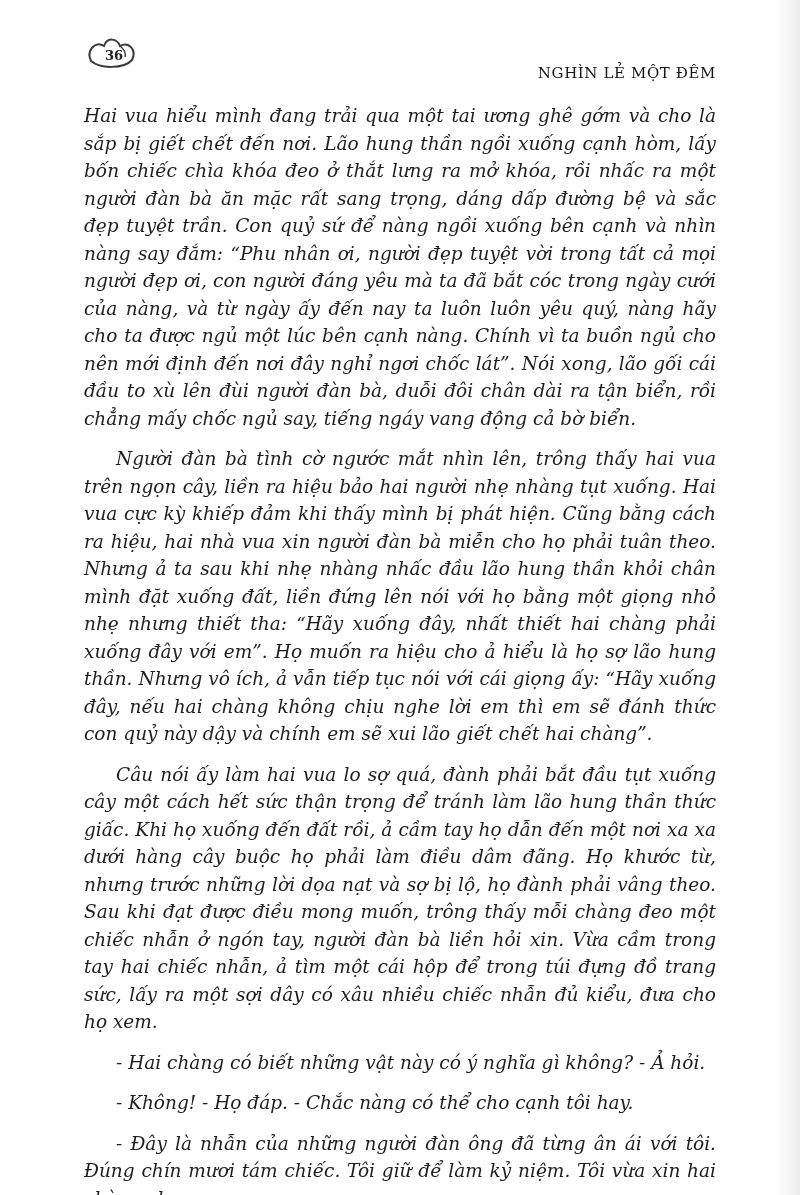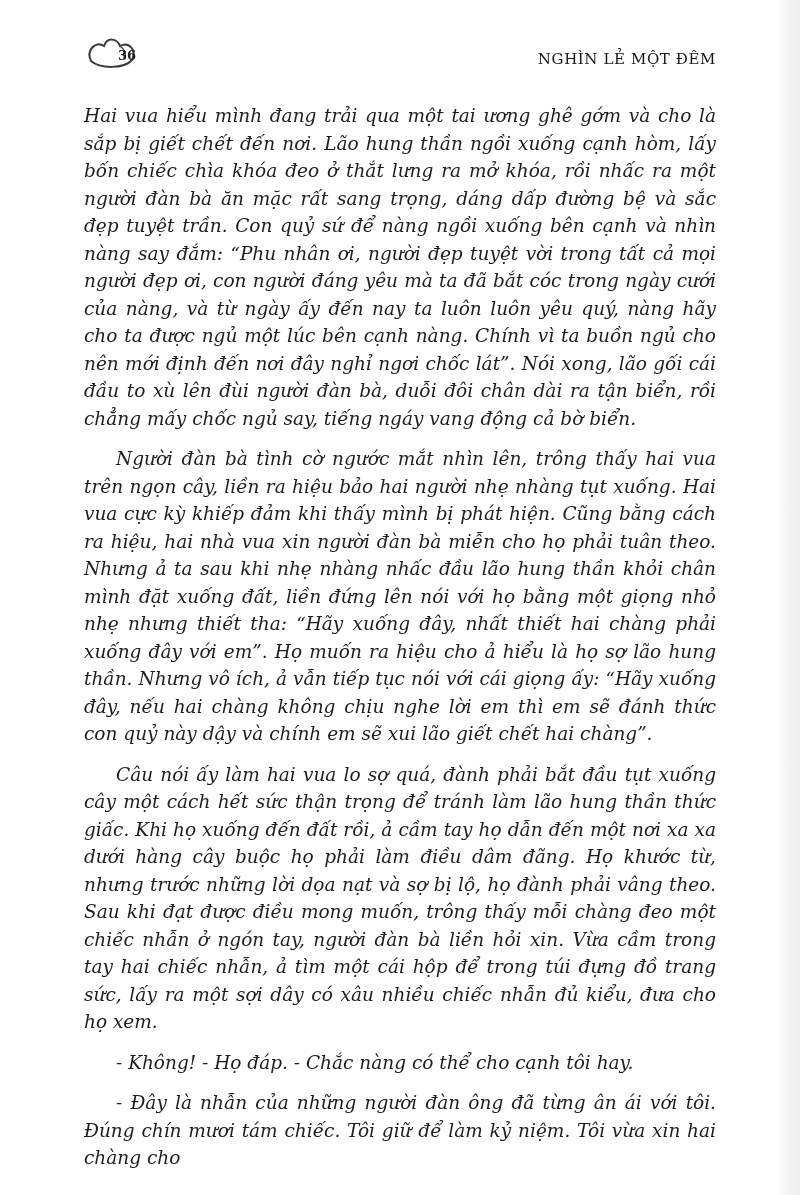--- a/index.html
+++ b/index.html
@@ -43,31 +43,31 @@
   }
   .ornament svg {
     position: absolute;
     top: 0; left: 0;
   }
   .page-number {
     position: absolute;
     left: 8px;
     right: 4px;
     top: 14px;
-    text-align: right;
+    text-align: center;
     font-size: 13px;
     font-weight: bold;
     font-family: "DejaVu Serif", serif;
     color: #222;
   }
   .running-title {
     font-size: 15px;
     letter-spacing: 0.6px;
     color: #151515;
-    margin-top: 12px;
+    margin-top: 26px;
     font-family: "DejaVu Serif", serif;
   }
   .page-body {
     font-style: italic;
     font-size: 18.5px;
     line-height: 27.5px;
     text-align: justify;
   }
   .para {
     margin: 13px 0 13px 0;
@@ -93,19 +93,20 @@
       </svg>
       <span class="page-number">36</span>
     </div>
     <div class="running-title">NGHÌN LẺ MỘT ĐÊM</div>
   </header>
 
   <main class="page-body">
     <p class="para no-indent">Hai vua hiểu mình đang trải qua một tai ương ghê gớm và cho là sắp bị giết chết đến nơi. Lão hung thần ngồi xuống cạnh hòm, lấy bốn chiếc chìa khóa đeo ở thắt lưng ra mở khóa, rồi nhấc ra một người đàn bà ăn mặc rất sang trọng, dáng dấp đường bệ và sắc đẹp tuyệt trần. Con quỷ sứ để nàng ngồi xuống bên cạnh và nhìn nàng say đắm: “Phu nhân ơi, người đẹp tuyệt vời trong tất cả mọi người đẹp ơi, con người đáng yêu mà ta đã bắt cóc trong ngày cưới của nàng, và từ ngày ấy đến nay ta luôn luôn yêu quý, nàng hãy cho ta được ngủ một lúc bên cạnh nàng. Chính vì ta buồn ngủ cho nên mới định đến nơi đây nghỉ ngơi chốc lát”. Nói xong, lão gối cái đầu to xù lên đùi người đàn bà, duỗi đôi chân dài ra tận biển, rồi chẳng mấy chốc ngủ say, tiếng ngáy vang động cả bờ biển.</p>
     <p class="para">Người đàn bà tình cờ ngước mắt nhìn lên, trông thấy hai vua trên ngọn cây, liền ra hiệu bảo hai người nhẹ nhàng tụt xuống. Hai vua cực kỳ khiếp đảm khi thấy mình bị phát hiện. Cũng bằng cách ra hiệu, hai nhà vua xin người đàn bà miễn cho họ phải tuân theo. Nhưng ả ta sau khi nhẹ nhàng nhấc đầu lão hung thần khỏi chân mình đặt xuống đất, liền đứng lên nói với họ bằng một giọng nhỏ nhẹ nhưng thiết tha: “Hãy xuống đây, nhất thiết hai chàng phải xuống đây với em”. Họ muốn ra hiệu cho ả hiểu là họ sợ lão hung thần. Nhưng vô ích, ả vẫn tiếp tục nói với cái giọng ấy: “Hãy xuống đây, nếu hai chàng không chịu nghe lời em thì em sẽ đánh thức con quỷ này dậy và chính em sẽ xui lão giết chết hai chàng”.</p>
     <p class="para">Câu nói ấy làm hai vua lo sợ quá, đành phải bắt đầu tụt xuống cây một cách hết sức thận trọng để tránh làm lão hung thần thức giấc. Khi họ xuống đến đất rồi, ả cầm tay họ dẫn đến một nơi xa xa dưới hàng cây buộc họ phải làm điều dâm đãng. Họ khước từ, nhưng trước những lời dọa nạt và sợ bị lộ, họ đành phải vâng theo. Sau khi đạt được điều mong muốn, trông thấy mỗi chàng đeo một chiếc nhẫn ở ngón tay, người đàn bà liền hỏi xin. Vừa cầm trong tay hai chiếc nhẫn, ả tìm một cái hộp để trong túi đựng đồ trang sức, lấy ra một sợi dây có xâu nhiều chiếc nhẫn đủ kiểu, đưa cho họ xem.</p>
+    <p class="para dialogue">- Hai chàng có biết những vật này có ý nghĩa gì không? - Ả hỏi.</p>
     <p class="para dialogue">- Không! - Họ đáp. - Chắc nàng có thể cho cạnh tôi hay.</p>
     <p class="para">- Đây là nhẫn của những người đàn ông đã từng ân ái với tôi. Đúng chín mươi tám chiếc. Tôi giữ để làm kỷ niệm. Tôi vừa xin hai chàng cho</p>
   </main>
 
 </div>
 
 <div class="scan-shade"></div>
 
 </body></html>

